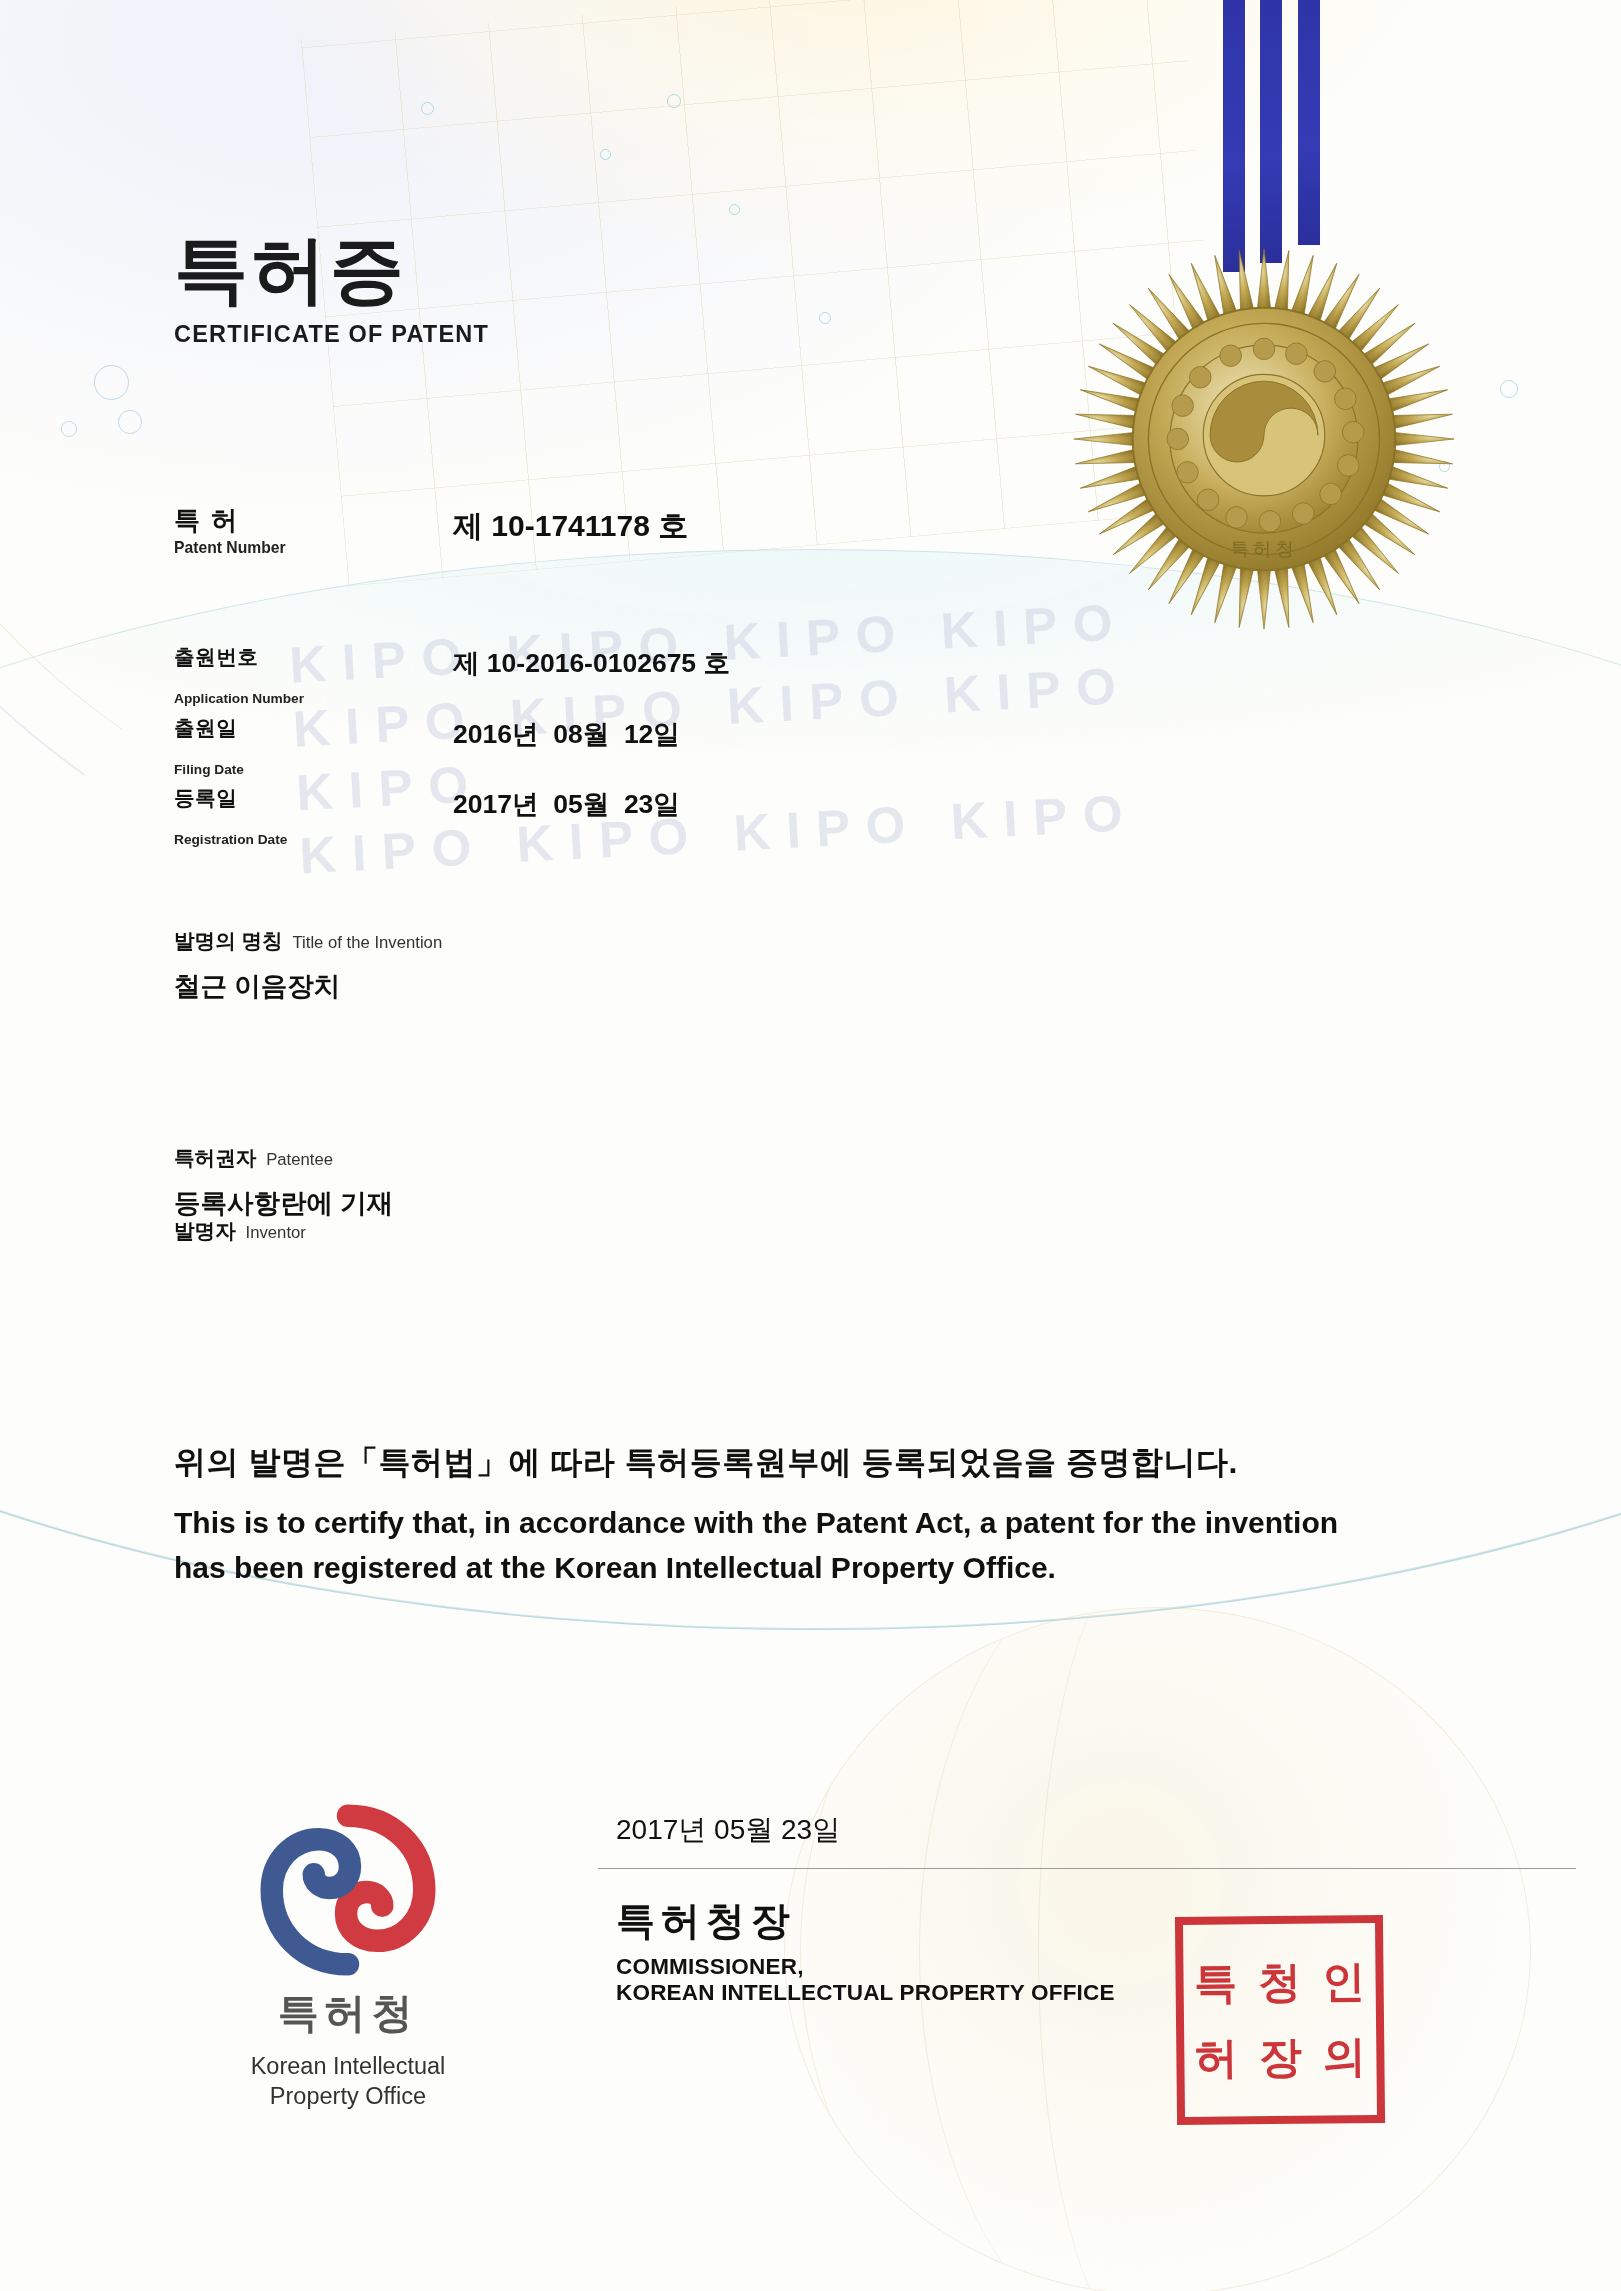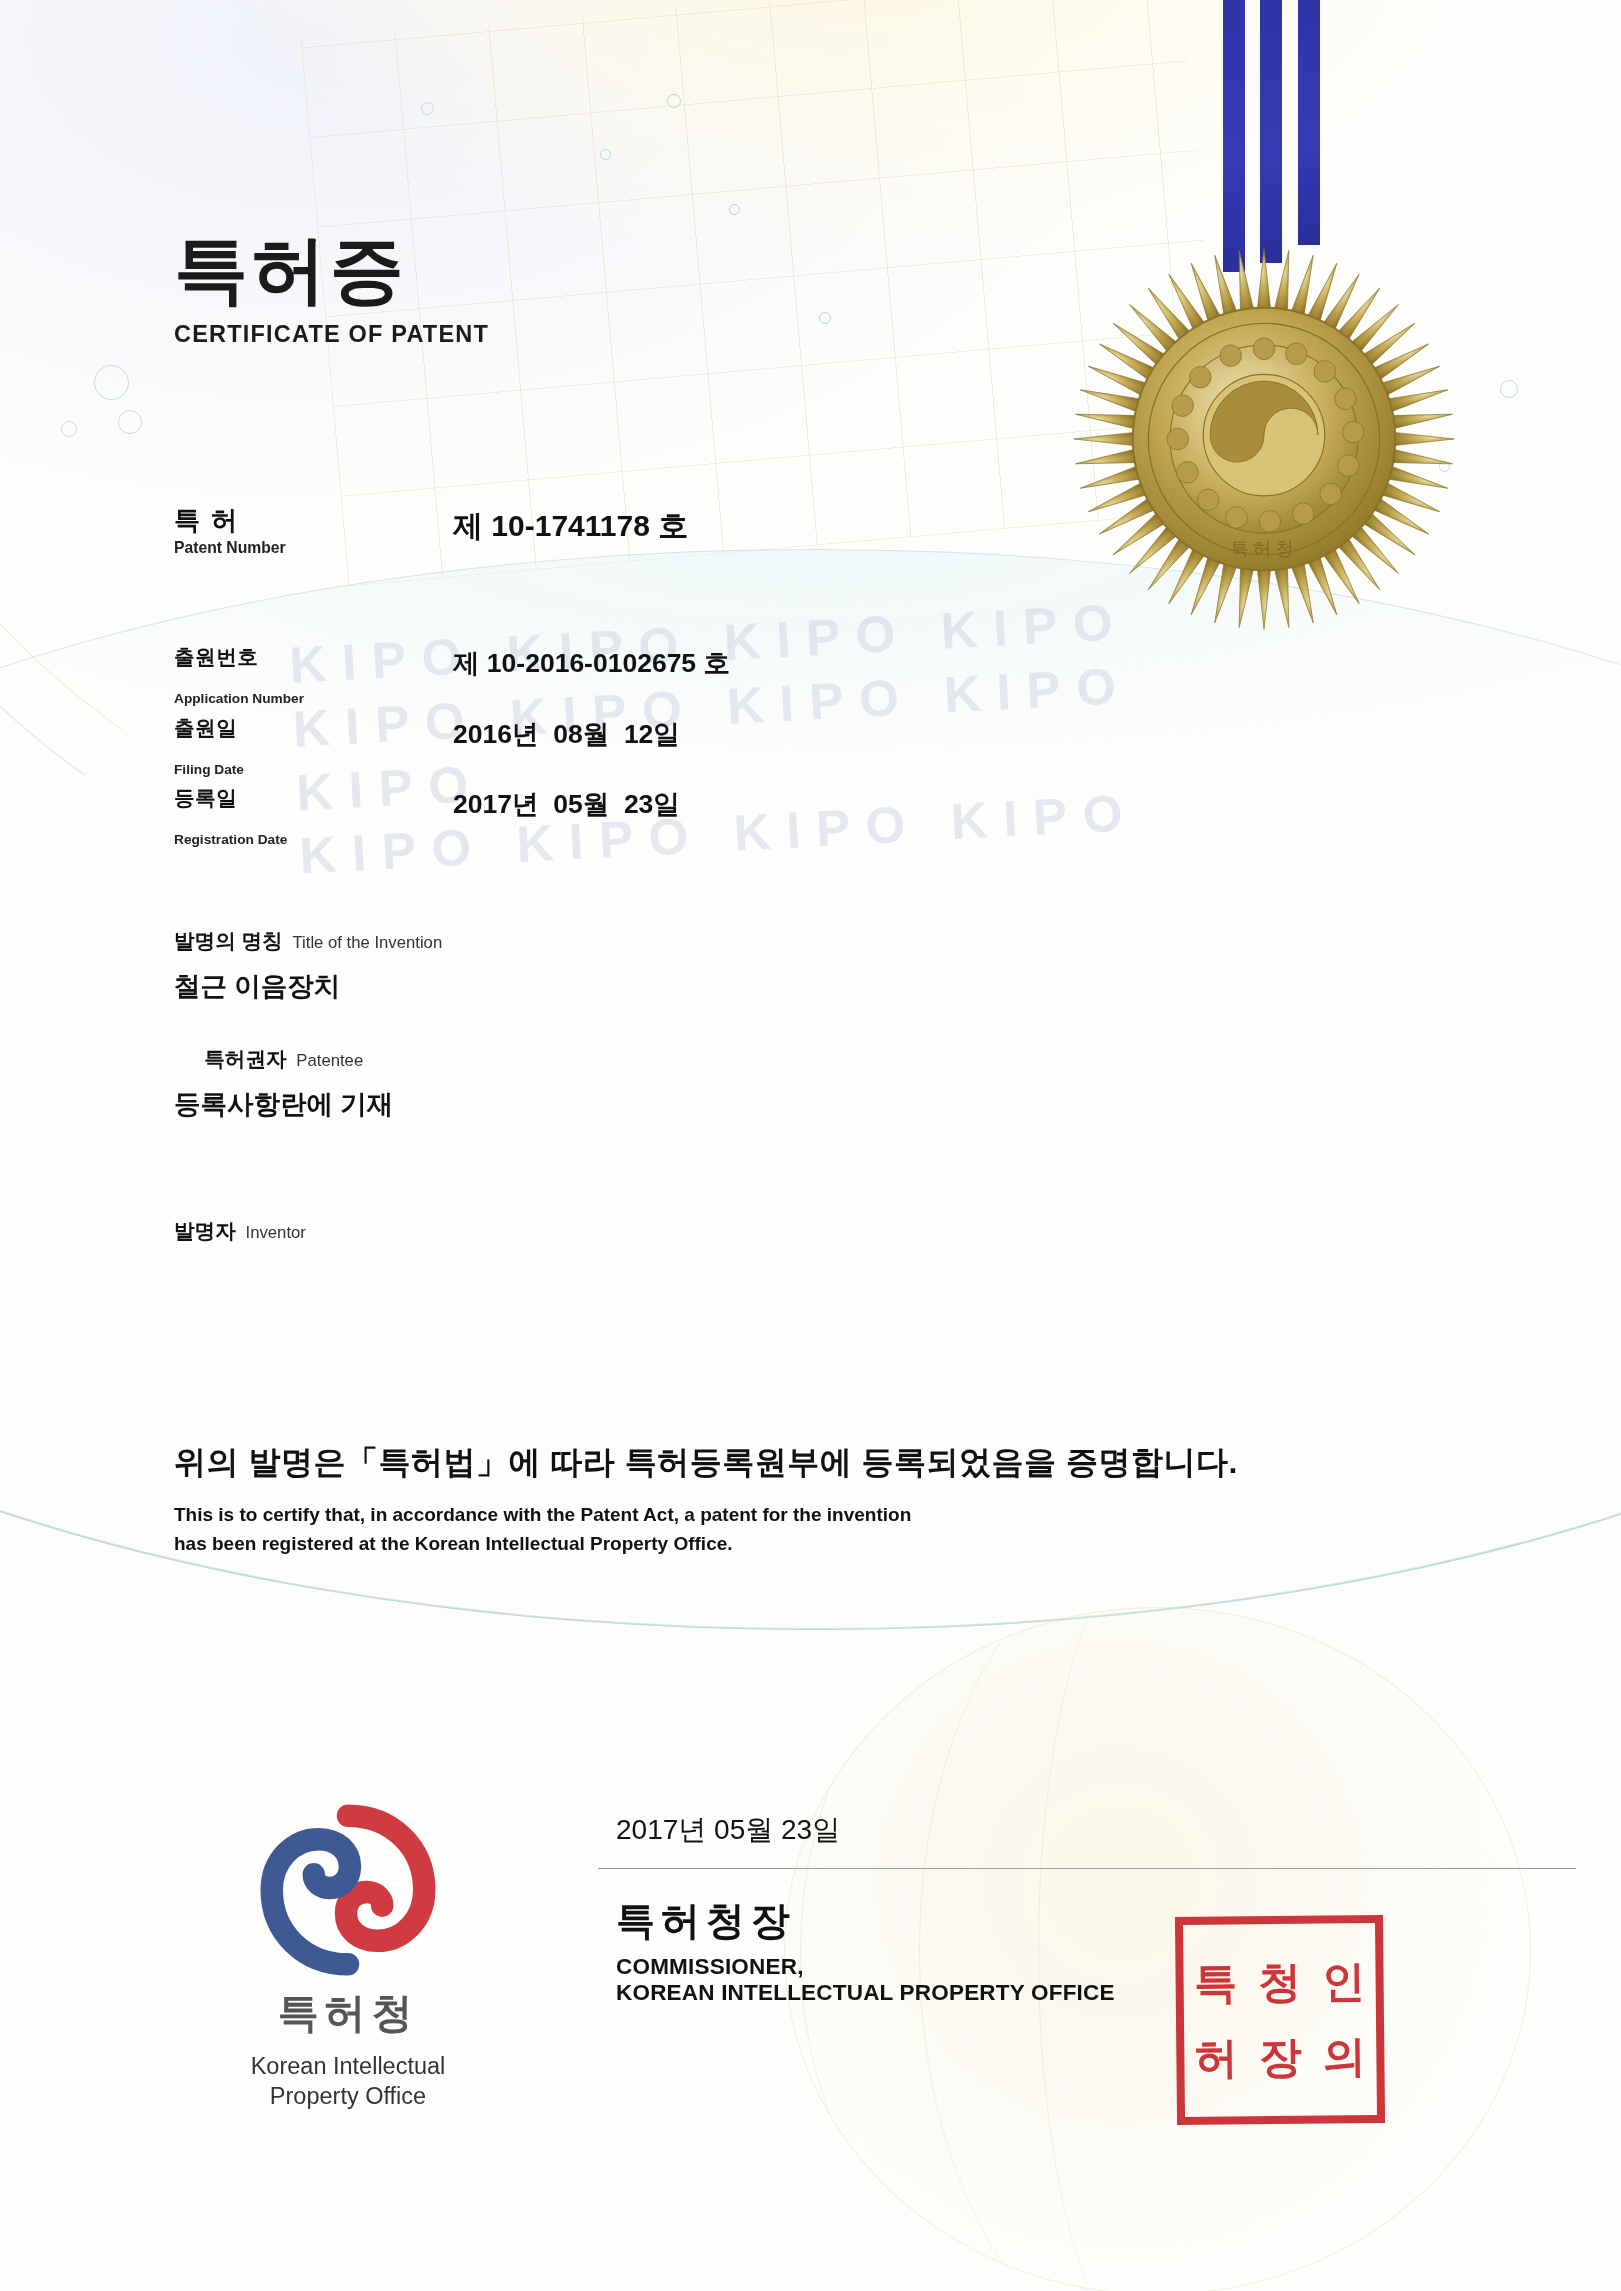--- a/index.html
+++ b/index.html
@@ -207,21 +207,21 @@
 
   .certify { position: absolute; left: 174px; top: 1441px; width: 1304px; }
   .certify .ko {
     font-size: 32px;
     font-weight: bold;
     letter-spacing: 0.5px;
     color: #111;
   }
   .certify .en {
     margin-top: 15.7px;
-    font-size: 19px;
+    font-size: 30px;
     font-weight: bold;
     line-height: 1.45;
     color: #111;
   }
 
   .sign-date {
     position: absolute;
     left: 616px; top: 1811px;
     font-size: 28px;
     color: #111;
@@ -462,21 +462,21 @@
       <div class="val">2017년  05월  23일</div>
     </div>
 
     <div class="inline-block" style="left:174px; top:927px;">
       <div class="hdr">
         <span>발명의 명칭</span><span class="en">Title of the Invention</span>
       </div>
       <div class="body">철근 이음장치</div>
     </div>
 
-    <div class="inline-block" style="left:174px; top:1045px;text-align:center;">
+    <div class="inline-block" style="left:174px; top:1144px;">
       <div class="hdr">
         <span>특허권자</span><span class="en">Patentee</span>
       </div>
       <div class="body">등록사항란에 기재</div>
     </div>
 
     <div class="inline-block" style="left:174px; top:1217px;">
       <div class="hdr">
         <span>발명자</span><span class="en">Inventor</span>
       </div>

